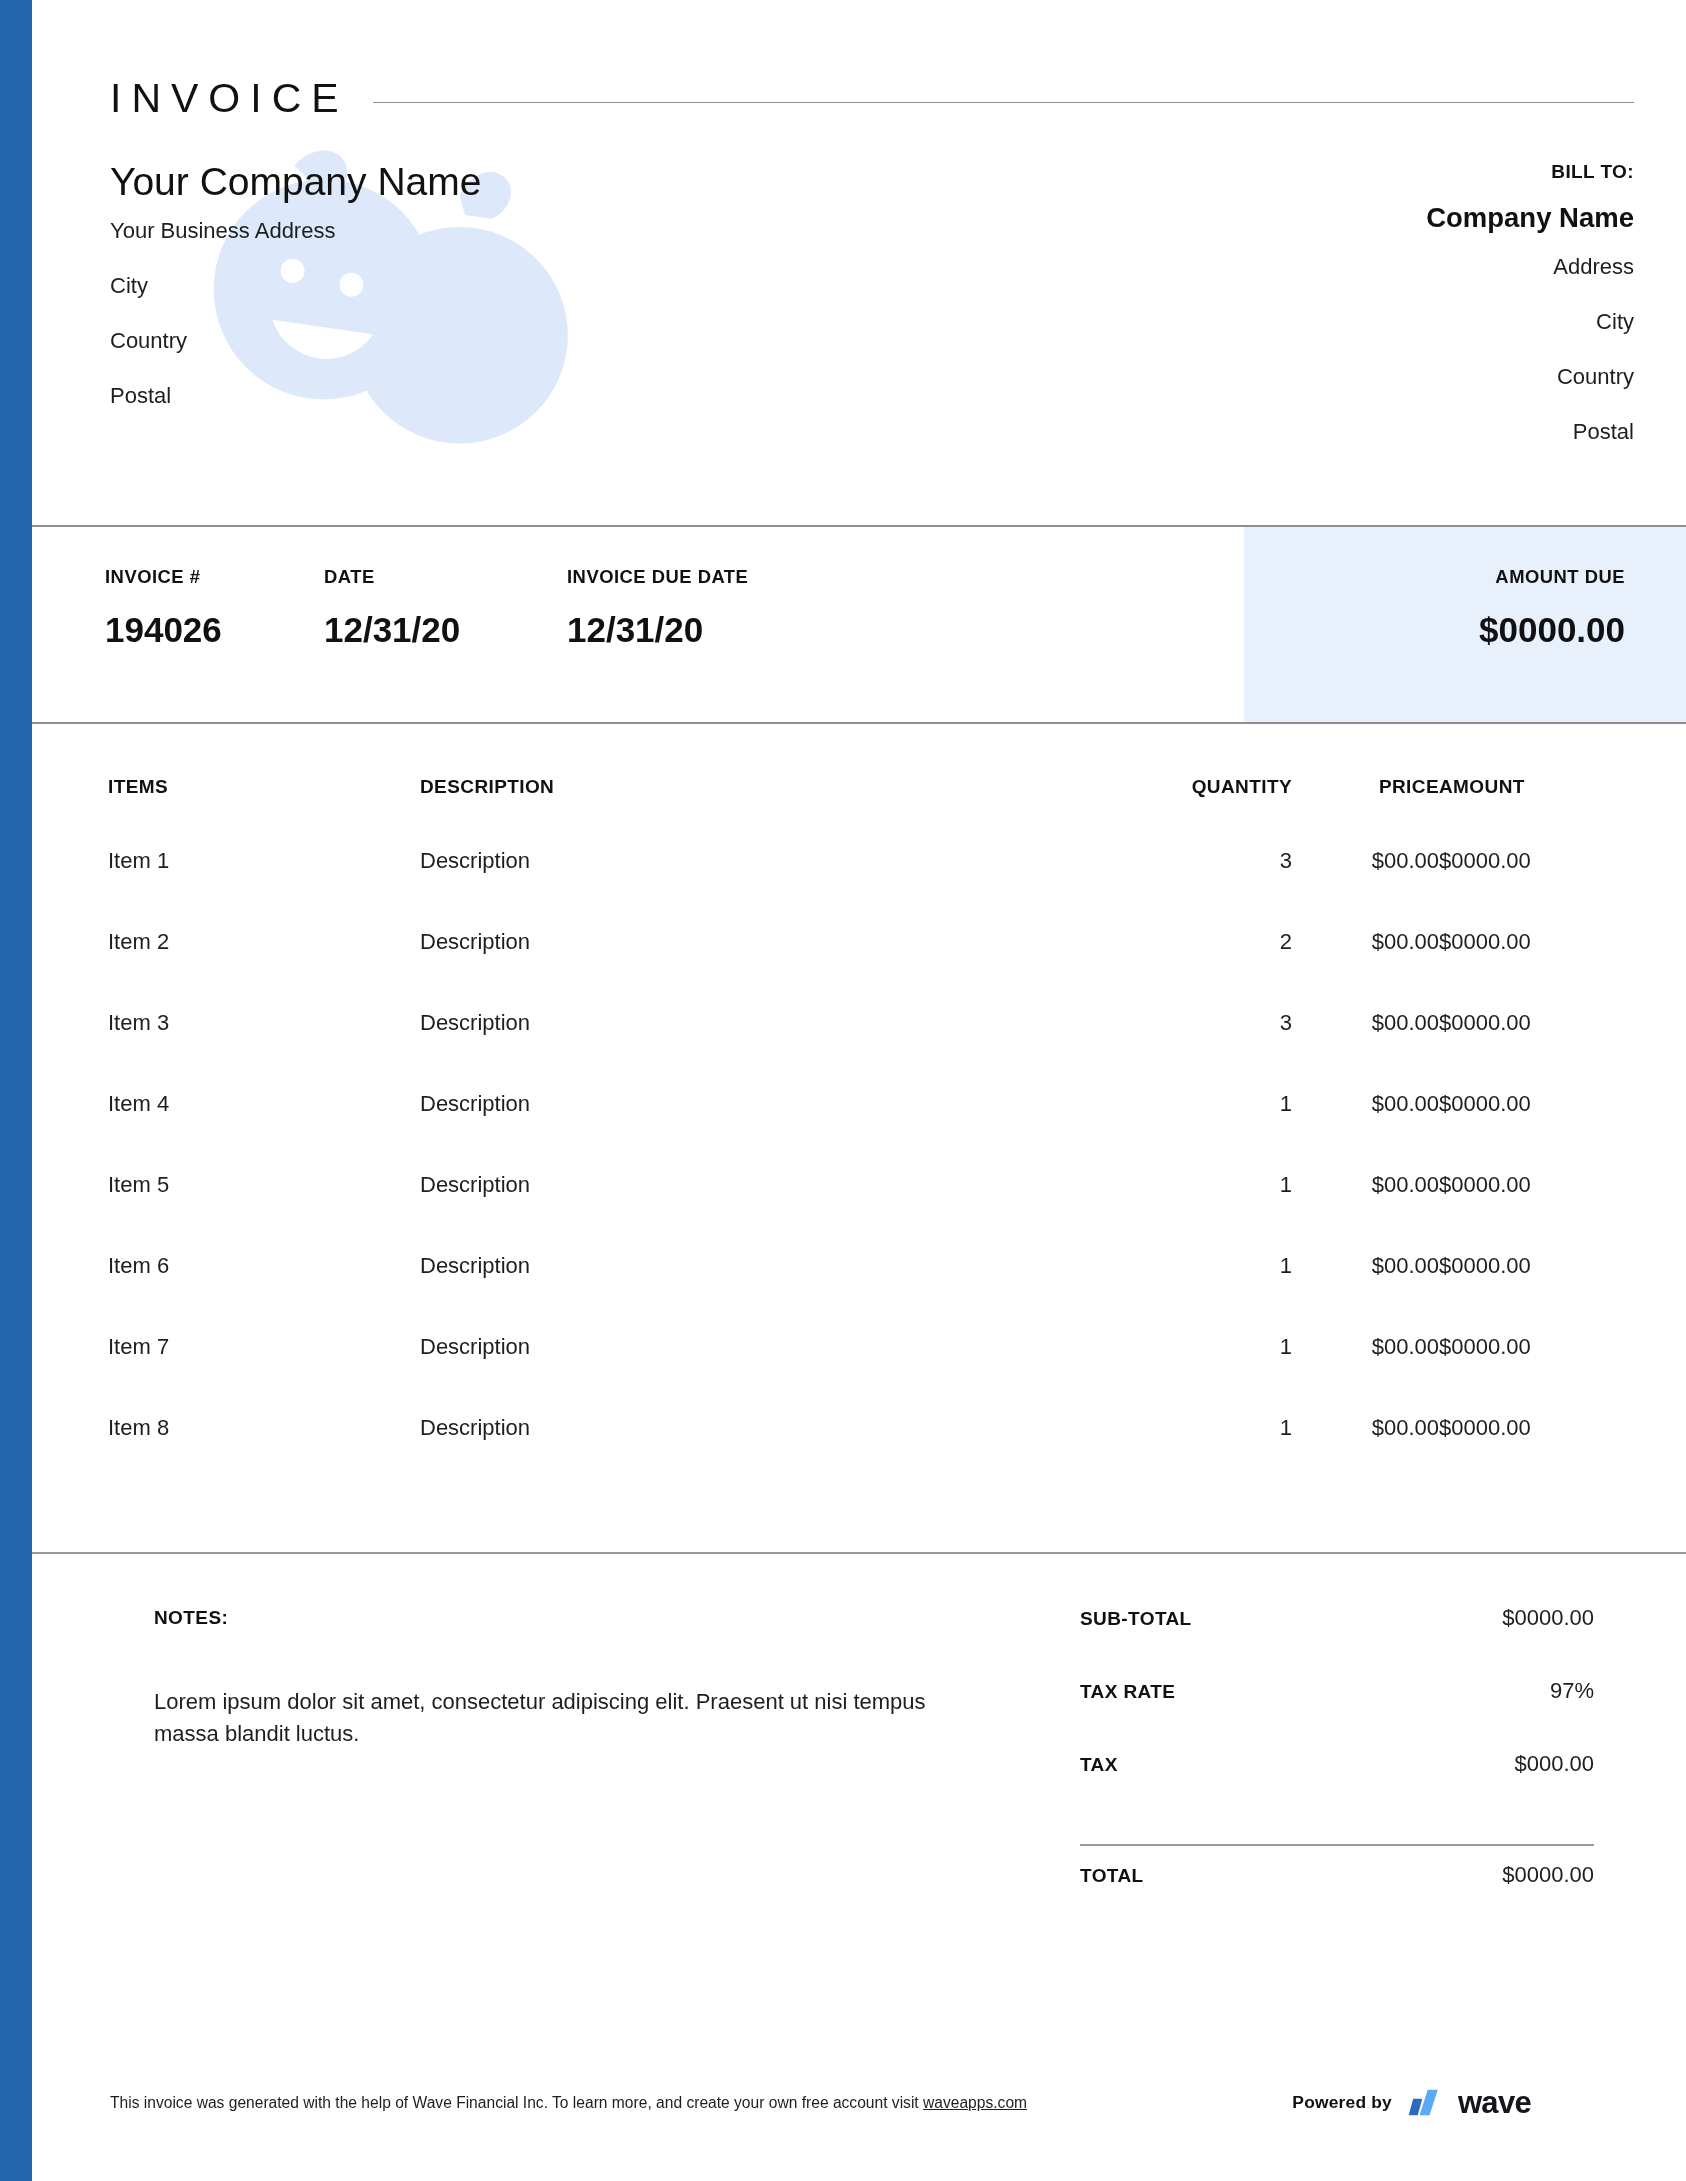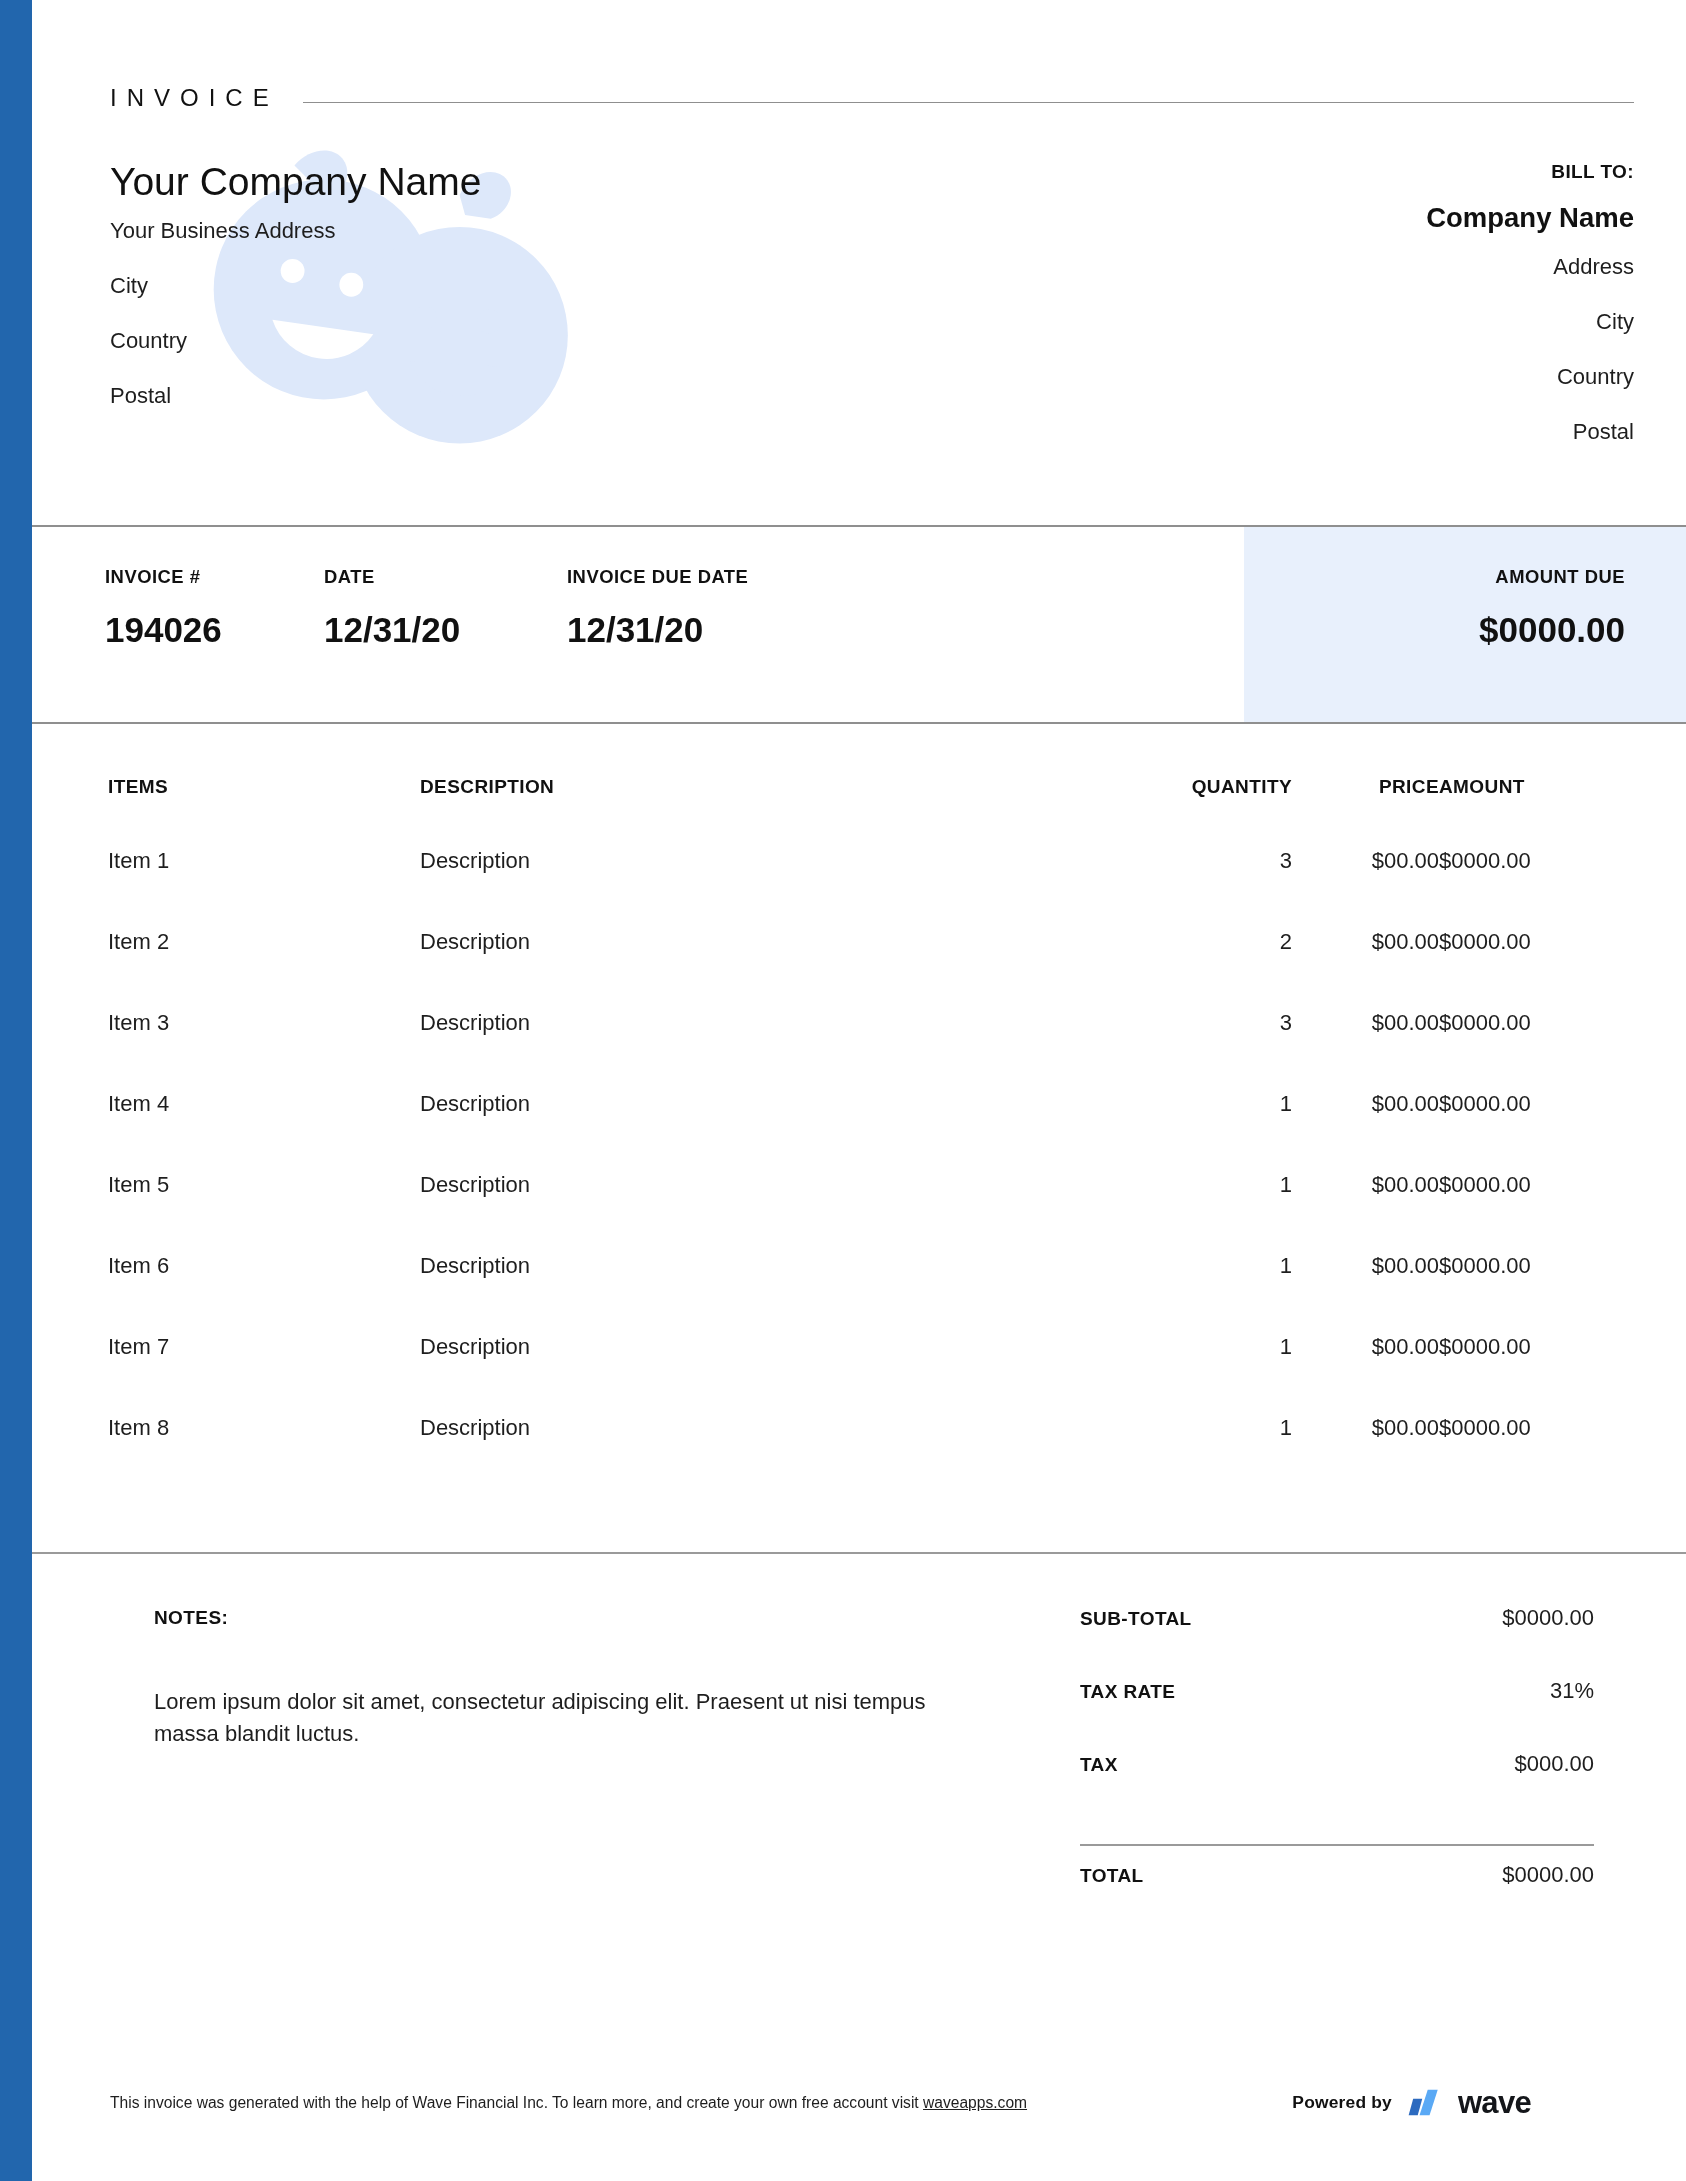--- a/index.html
+++ b/index.html
@@ -43,21 +43,21 @@
   #title-row {
     position: absolute;
     left: 110px;
     top: 75px;
     width: 1524px;
     height: 46px;
     display: flex;
     align-items: center;
   }
   #invoice-title {
-    font-size: 24px;
+    font-size: 41px;
     letter-spacing: 10px;
     font-weight: 400;
     color: #111111;
     white-space: nowrap;
   }
   #title-rule {
     flex: 1;
     height: 1.8px;
     background: #8f8f8f;
     margin-left: 24px;
@@ -466,21 +466,21 @@
 
   <div id="totals">
 
     <div class="total-row">
       <div class="total-label">SUB-TOTAL</div>
       <div class="total-value">$0000.00</div>
     </div>
 
     <div class="total-row">
       <div class="total-label">TAX RATE</div>
-      <div class="total-value">31%</div>
+      <div class="total-value">97%</div>
     </div>
 
     <div class="total-row">
       <div class="total-label">TAX</div>
       <div class="total-value">$000.00</div>
     </div>
 
     <div id="totals-rule"></div>
 
     <div class="total-row" id="grand-total-row">

